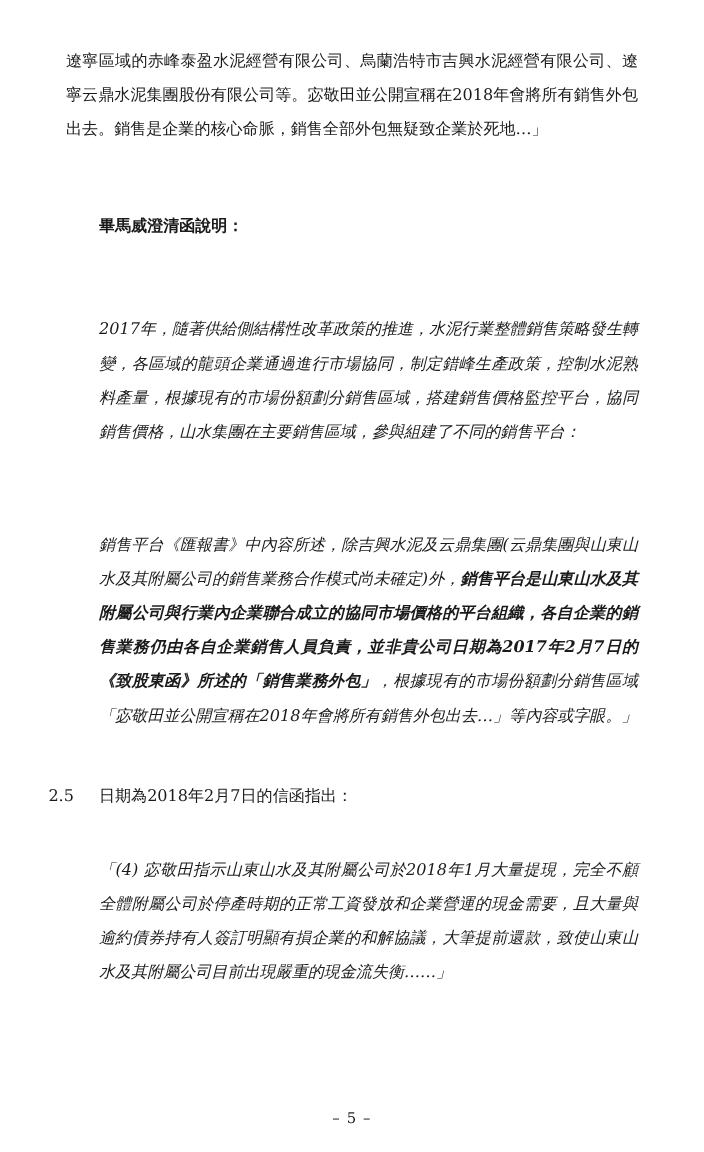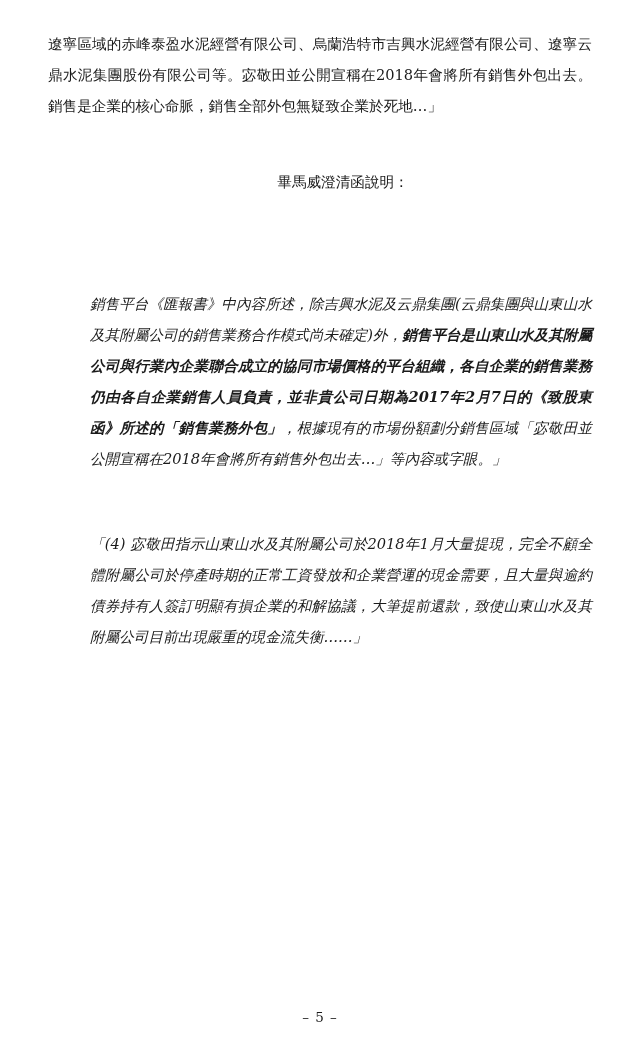--- a/index.html
+++ b/index.html
@@ -20,41 +20,40 @@
     width: 640px;
     height: 1047px;
     box-sizing: border-box;
     padding: 24px 44px 0 44px;
   }
   .para {
     font-size: 14.6px;
     line-height: 31px;
     text-align: justify;
     text-justify: inter-ideograph;
-    margin: 4px;
+    margin: 16px;
   }
   .indent-block {
     margin-left: 46px;
   }
   .gap-sm { height: 13px; }
   .gap-md { height: 20px; }
   .gap-lg { height: 26px; }
   .italic {
     font-style: italic;
   }
   .bolditalic {
     font-style: italic;
     font-weight: bold;
   }
   .heading {
     font-size: 14.6px;
-    font-weight: normal;
+    font-weight: bold;
     line-height: 31px;
     margin-left: 46px;
-    text-align: center;
   }
   .numbered-row {
     display: flex;
     align-items: flex-start;
     margin-left: 0;
   }
   .numbered-row .num {
     width: 46px;
     flex: 0 0 46px;
     font-size: 14.6px;
@@ -87,29 +86,34 @@
 
   <div class="gap-lg"></div>
 
   <p class="heading">畢馬威澄清函說明：</p>
 
   <div class="gap-sm"></div>
 
 
   <div class="gap-md"></div>
 
+  <p class="para indent-block italic">2017年，隨著供給側結構性改革政策的推進，水泥行業整體銷售策略發生轉變，各區域的龍頭企業通過進行市場協同，制定錯峰生產政策，控制水泥熟料產量，根據現有的市場份額劃分銷售區域，搭建銷售價格監控平台，協同銷售價格，山水集團在主要銷售區域，參與組建了不同的銷售平台：</p>
 
   <div class="gap-md"></div>
 
 
   <div class="gap-md"></div>
 
   <p class="para indent-block italic"><span>銷售平台《匯報書》中內容所述，除吉興水泥及云鼎集團(云鼎集團與山東山水及其附屬公司的銷售業務合作模式尚未確定)外，</span><span class="bolditalic">銷售平台是山東山水及其附屬公司與行業內企業聯合成立的協同市場價格的平台組織，各自企業的銷售業務仍由各自企業銷售人員負責，並非貴公司日期為2017年2月7日的《致股東函》所述的「銷售業務外包」</span><span>，根據現有的市場份額劃分銷售區域「宓敬田並公開宣稱在2018年會將所有銷售外包出去…」等內容或字眼。」</span></p>
 
   <div class="gap-lg"></div>
 
+  <div class="numbered-row">
+    <div class="num">2.5</div>
+    <div class="txt">日期為2018年2月7日的信函指出：</div>
+  </div>
 
   <div class="gap-md"></div>
 
   <p class="para indent-block italic">「(4) 宓敬田指示山東山水及其附屬公司於2018年1月大量提現，完全不顧全體附屬公司於停產時期的正常工資發放和企業營運的現金需要，且大量與逾約債券持有人簽訂明顯有損企業的和解協議，大筆提前還款，致使山東山水及其附屬公司目前出現嚴重的現金流失衡……」</p>
 
   <div class="footer">– 5 –</div>
 </div>
 
 </body></html>

